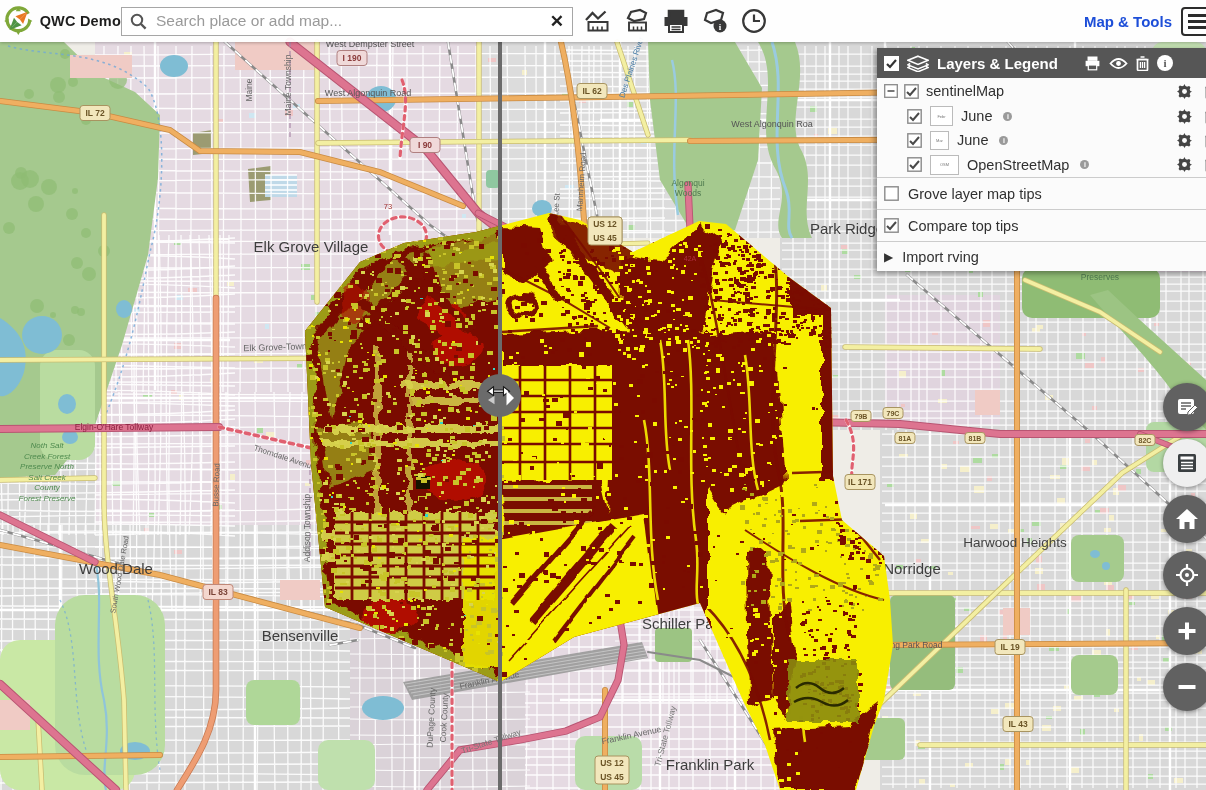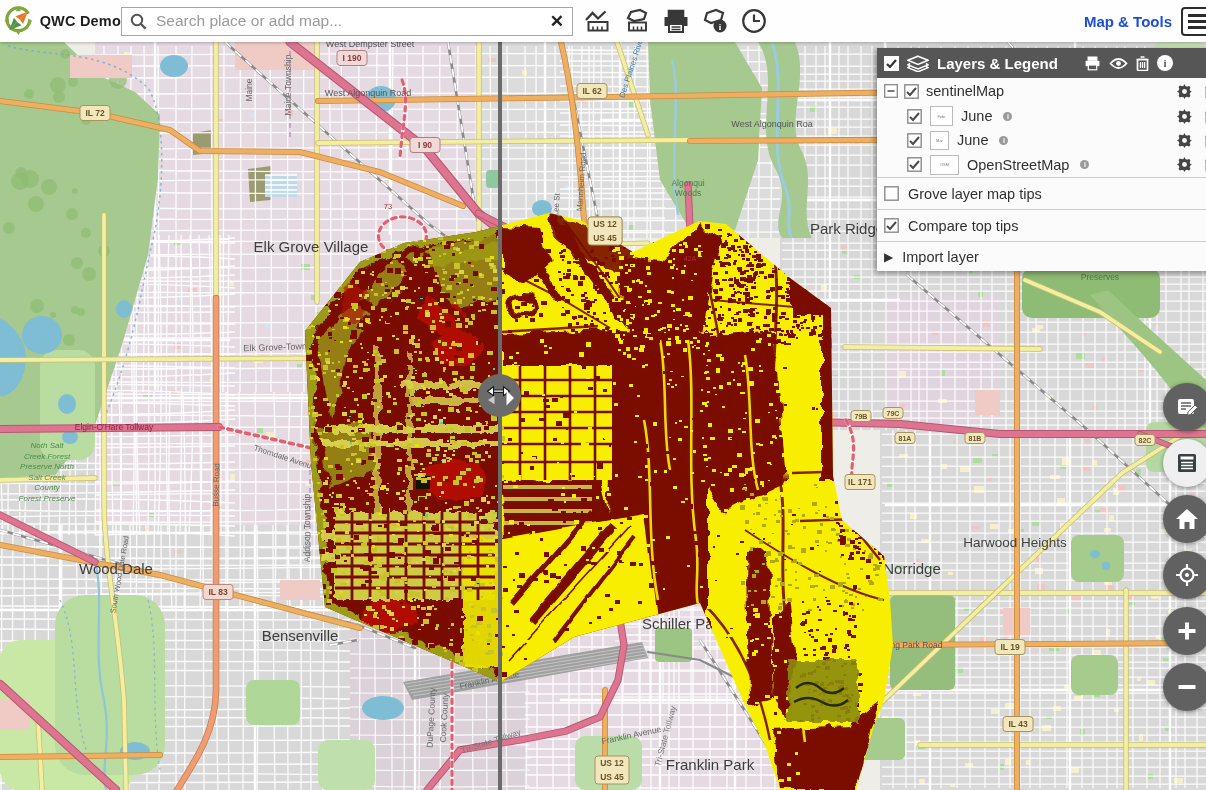--- a/index.html
+++ b/index.html
@@ -927,21 +927,21 @@
       </div>
   <div class="prow sep" style="height:32px;padding-left:7px;gap:9px;">
         <svg width="15" height="15" viewBox="0 0 15 15">
           <rect x="0.8" y="0.8" width="13.4" height="13.4" fill="#fff" stroke="#8a8a8a" stroke-width="1.4"></rect>
           <path d="M3 8 L6 11 L12 4" stroke="#4a4a4a" stroke-width="2" fill="none"></path>
         </svg>
         <span>Compare top tips</span>
       </div>
   <div class="prow sep" style="height:30px;padding-left:7px;gap:9px;">
         <span style="color:#333;font-size:12px;">▶</span>
-        <span>Import layer</span>
+        <span>Import rving</span>
       </div>
  </div>
 </div>
 <div class="rbtn" style="top:383px;">
     <svg width="22" height="22" viewBox="0 0 22 22">
       <rect x="2" y="3" width="16" height="15" rx="2" fill="#fff"></rect>
       <path d="M5 7 H15 M5 10 H15 M5 13 H10" stroke="#616161" stroke-width="1.6"></path>
       <path d="M12 16 L19 9 L21.5 11.5 L14.5 18.5 L11.5 19.2 Z" fill="#fff" stroke="#616161" stroke-width="1"></path>
     </svg>
   </div>

